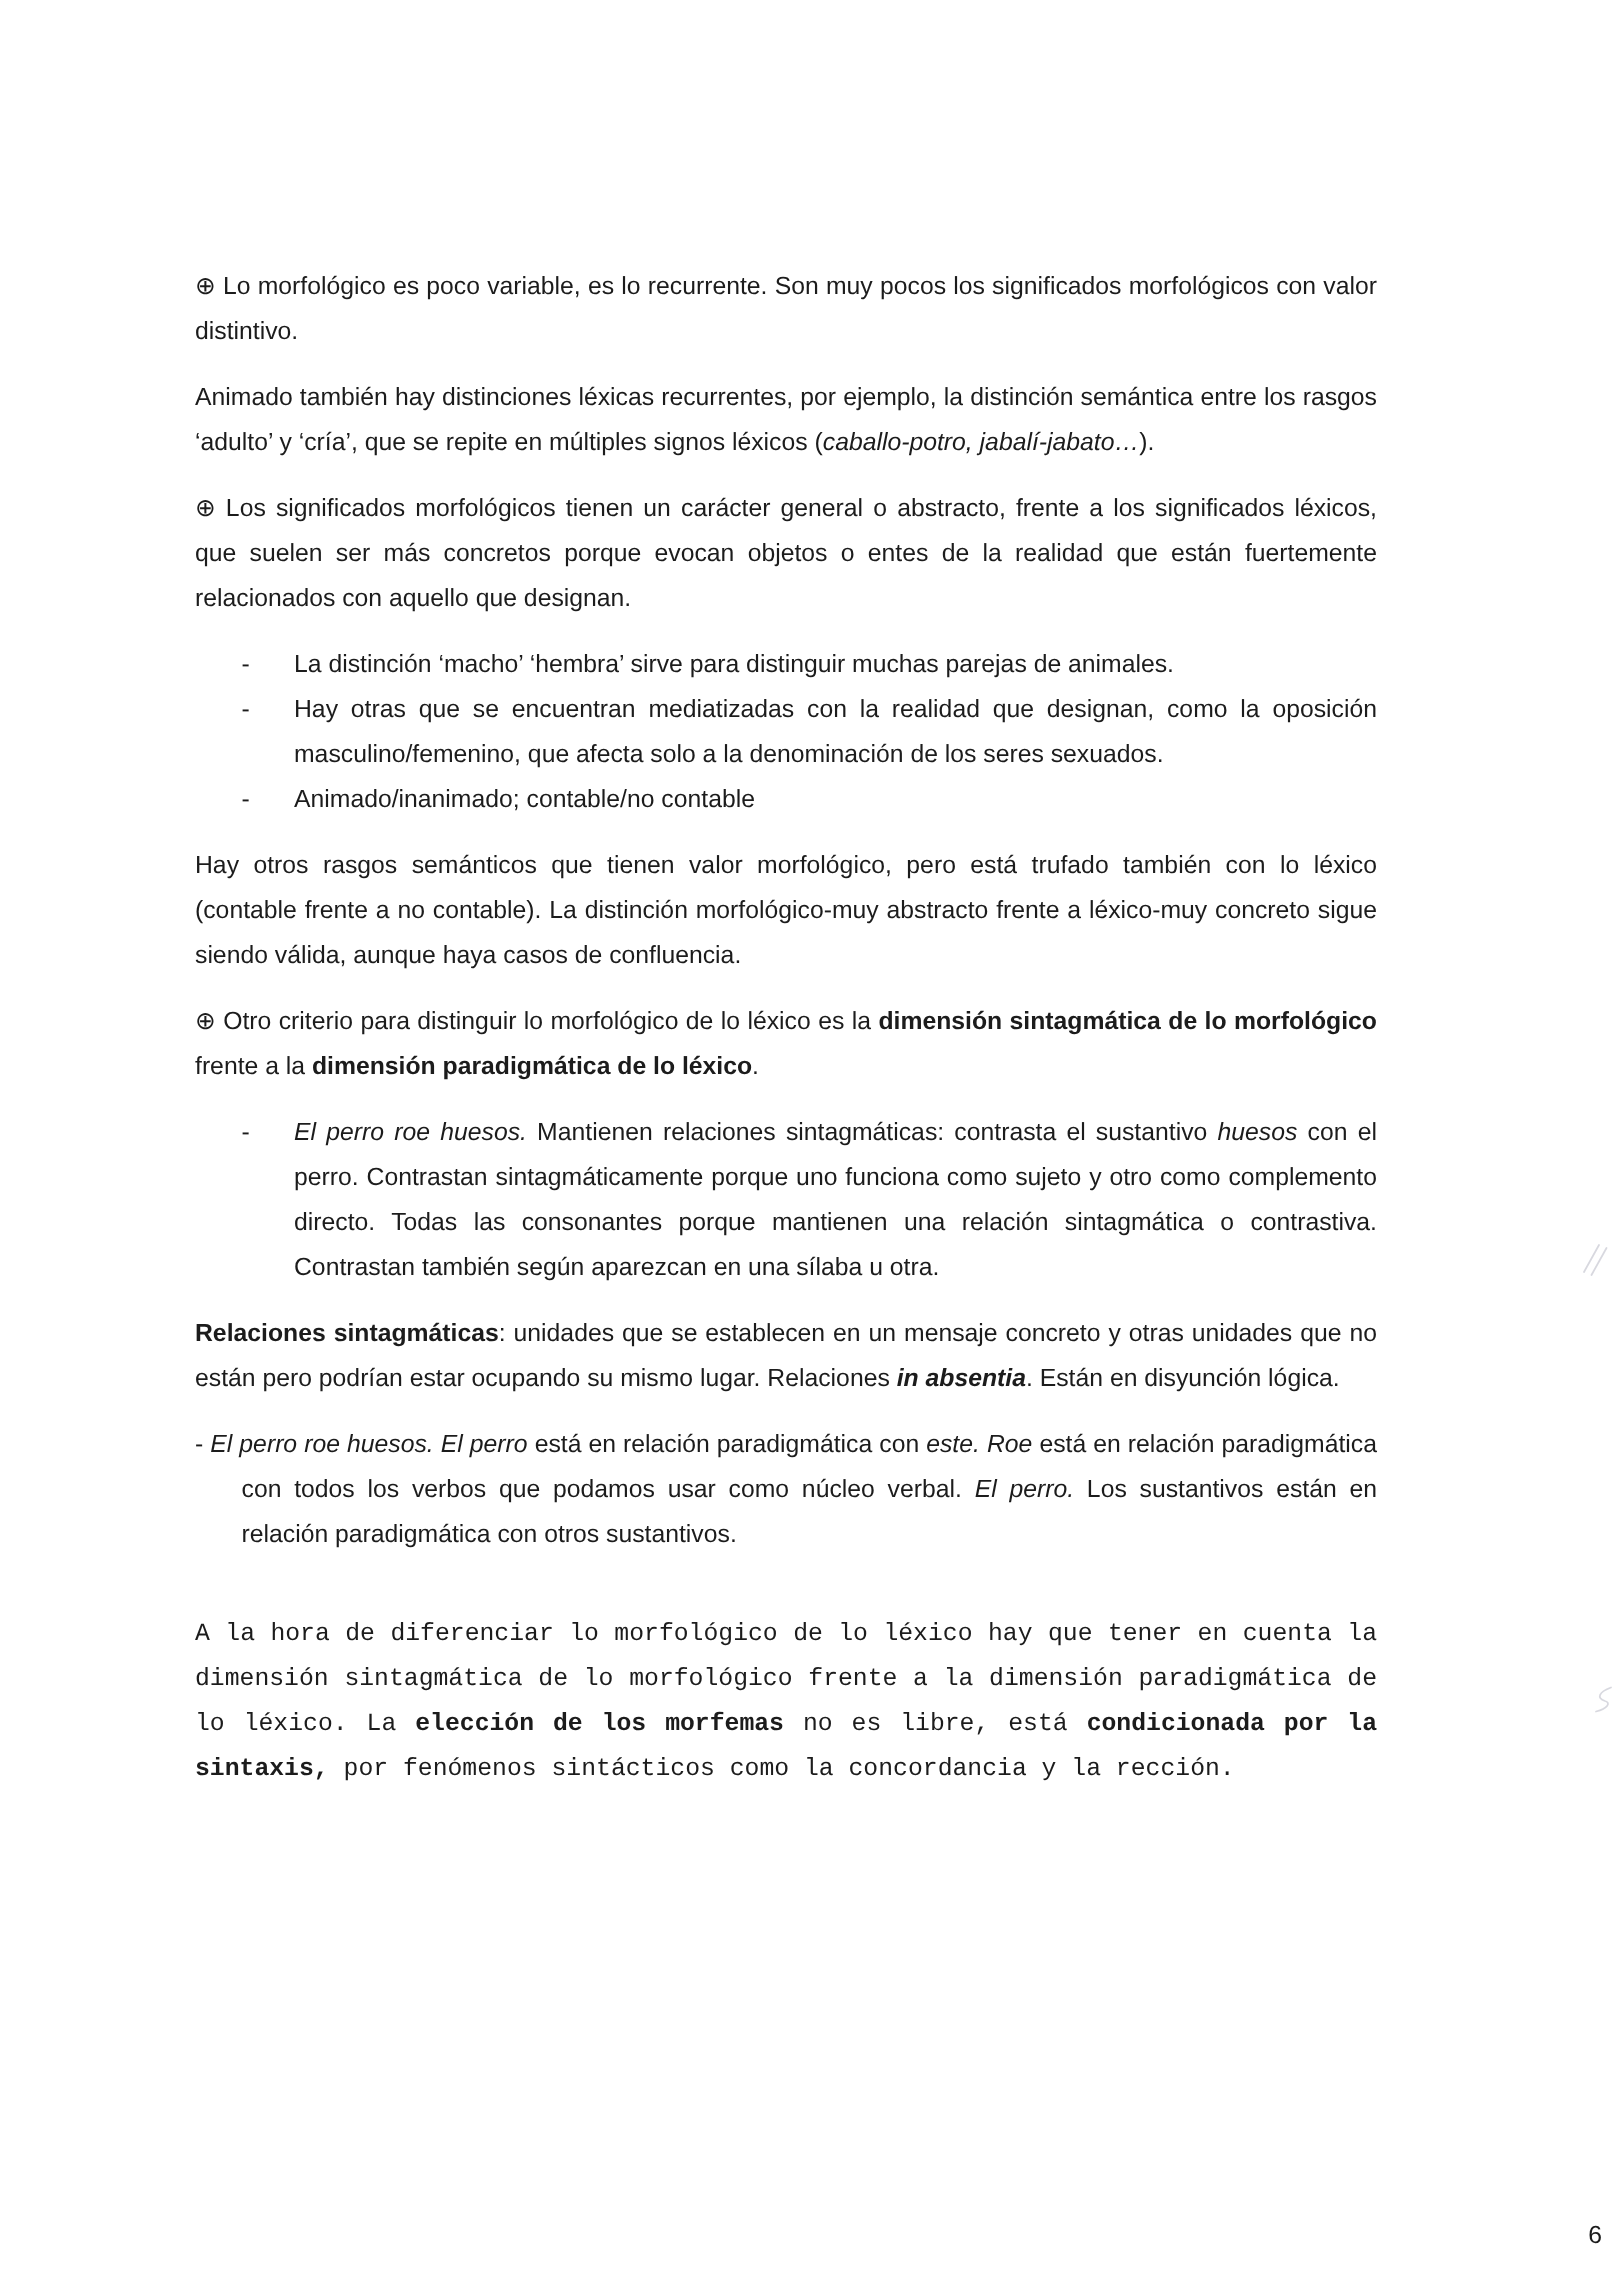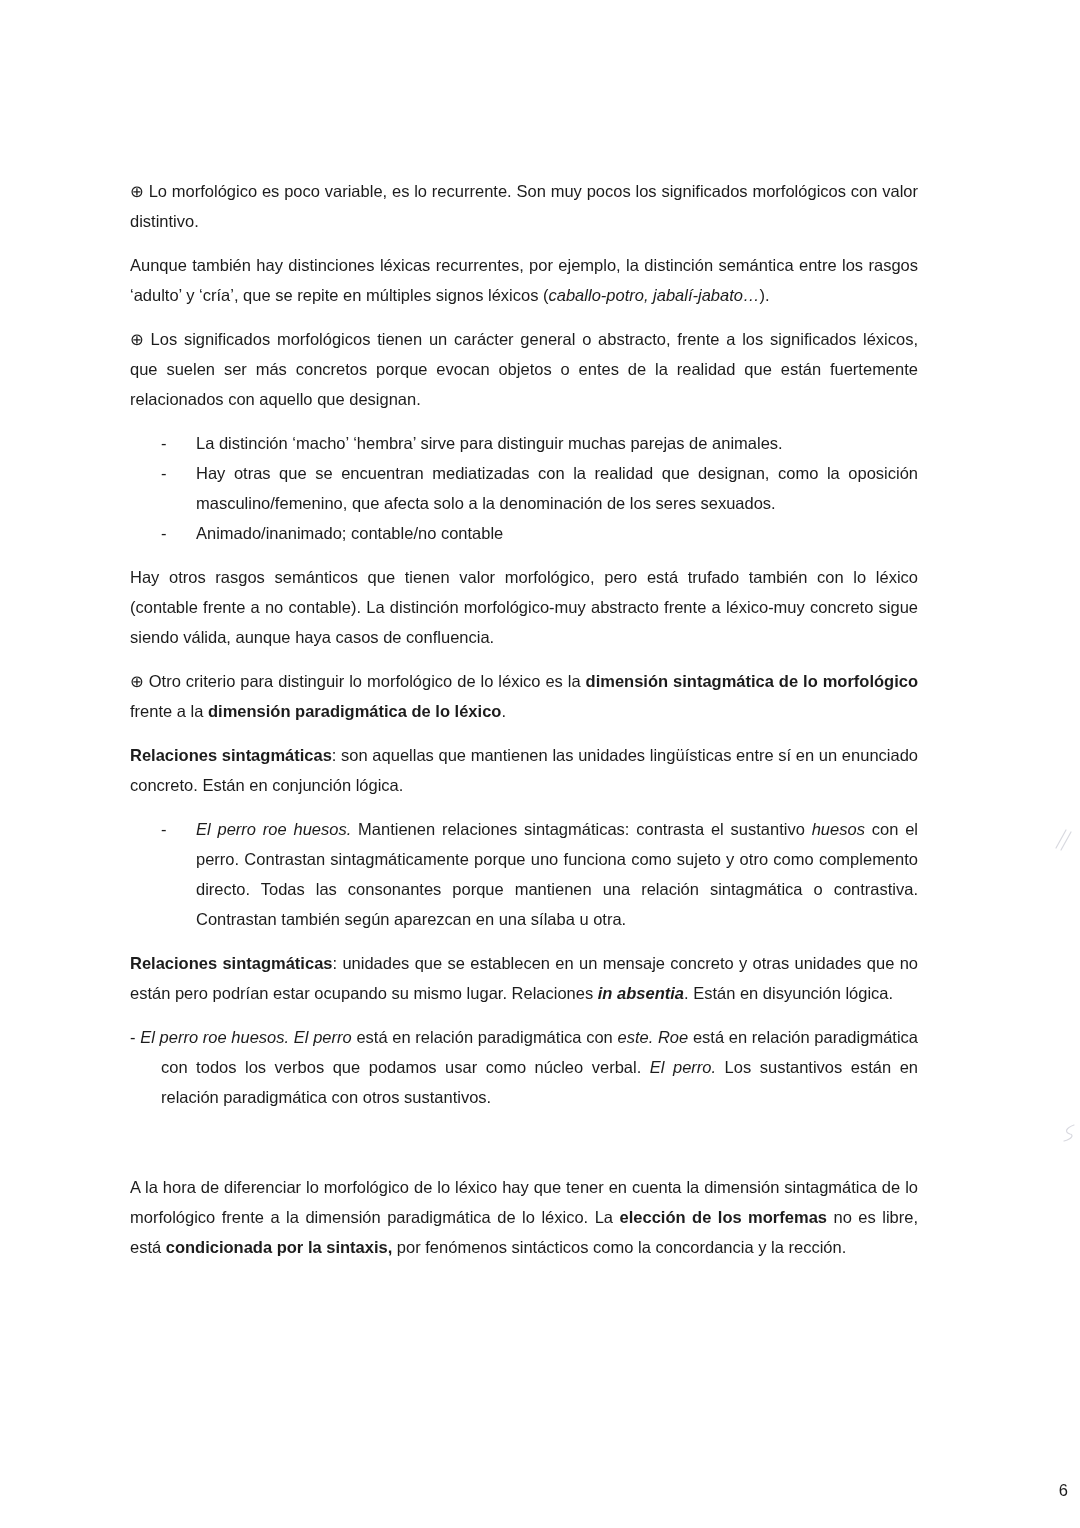--- a/index.html
+++ b/index.html
@@ -16,21 +16,21 @@
   .doc {
     position: absolute;
     left: 130px;
     top: 176px;
     width: 788px;
     font-size: 16.5px;
     line-height: 30px;
     text-align: justify;
   }
   .doc p { margin: 0 0 14px 0; }
-  .doc p.gap { margin-top: 60px; }
+  .doc p.gap { margin-top: 36px; font-family: Liberation Mono, monospace; }
   .doc p.hang { padding-left: 31px; text-indent: -31px; }
   .b { font-weight: 700; }
   .i { font-style: italic; }
   ul.dash-list { list-style: none; margin: 0 0 14px 0; padding: 0; }
   ul.dash-list li { position: relative; padding-left: 66px; }
   ul.dash-list li::before {
     content: "-";
     position: absolute;
     left: 31px;
     top: 0;
@@ -46,30 +46,29 @@
   .pencil-mark-1 { right: 6px; top: 826px; }
   .pencil-mark-2 { right: 2px; top: 1122px; }
 </style>
 </head>
 <body>
 
 <div class="page">
 
   <div class="doc">
       <p class=""><span class="">⊕ Lo morfológico es poco variable, es lo recurrente. Son muy pocos los significados morfológicos con valor distintivo.</span></p>
-      <p class=""><span class="">Aunque también hay distinciones léxicas recurrentes, por ejemplo, la distinción semántica entre los rasgos ‘adulto’ y ‘cría’, que se repite en múltiples signos léxicos (</span><span class="i">caballo-potro, jabalí-jabato…</span><span class="">).</span></p>
+      <p class=""><span class="">Animado también hay distinciones léxicas recurrentes, por ejemplo, la distinción semántica entre los rasgos ‘adulto’ y ‘cría’, que se repite en múltiples signos léxicos (</span><span class="i">caballo-potro, jabalí-jabato…</span><span class="">).</span></p>
       <p class=""><span class="">⊕ Los significados morfológicos tienen un carácter general o abstracto, frente a los significados léxicos, que suelen ser más concretos porque evocan objetos o entes de la realidad que están fuertemente relacionados con aquello que designan.</span></p>
       <ul class="dash-list">
         <li><span class="">La distinción ‘macho’ ‘hembra’ sirve para distinguir muchas parejas de animales.</span></li>
         <li><span class="">Hay otras que se encuentran mediatizadas con la realidad que designan, como la oposición masculino/femenino, que afecta solo a la denominación de los seres sexuados.</span></li>
         <li><span class="">Animado/inanimado; contable/no contable</span></li>
       </ul>
       <p class=""><span class="">Hay otros rasgos semánticos que tienen valor morfológico, pero está trufado también con lo léxico (contable frente a no contable). La distinción morfológico-muy abstracto frente a léxico-muy concreto sigue siendo válida, aunque haya casos de confluencia.</span></p>
       <p class=""><span class="">⊕ Otro criterio para distinguir lo morfológico de lo léxico es la </span><span class="b ">dimensión sintagmática de lo morfológico</span><span class=""> frente a la </span><span class="b ">dimensión paradigmática de lo léxico</span><span class="">.</span></p>
-      <p class=""><span class="b ">Relaciones sintagmáticas</span><span class="">: son aquellas que mantienen las unidades lingüísticas entre sí en un enunciado concreto. Están en conjunción lógica.</span></p>
       <ul class="dash-list">
         <li><span class="i">El perro roe huesos.</span><span class=""> Mantienen relaciones sintagmáticas: contrasta el sustantivo </span><span class="i">huesos</span><span class=""> con el perro. Contrastan sintagmáticamente porque uno funciona como sujeto y otro como complemento directo. Todas las consonantes porque mantienen una relación sintagmática o contrastiva. Contrastan también según aparezcan en una sílaba u otra.</span></li>
       </ul>
       <p class=""><span class="b ">Relaciones sintagmáticas</span><span class="">: unidades que se establecen en un mensaje concreto y otras unidades que no están pero podrían estar ocupando su mismo lugar. Relaciones </span><span class="b i">in absentia</span><span class="">. Están en disyunción lógica.</span></p>
       <p class="hang "><span class="">- </span><span class="i">El perro roe huesos. El perro</span><span class=""> está en relación paradigmática con </span><span class="i">este. Roe</span><span class=""> está en relación paradigmática con todos los verbos que podamos usar como núcleo verbal. </span><span class="i">El perro.</span><span class=""> Los sustantivos están en relación paradigmática con otros sustantivos.</span></p>
       <p class="gap"><span class="">A la hora de diferenciar lo morfológico de lo léxico hay que tener en cuenta la dimensión sintagmática de lo morfológico frente a la dimensión paradigmática de lo léxico. La </span><span class="b ">elección de los morfemas</span><span class=""> no es libre, está </span><span class="b ">condicionada por la sintaxis,</span><span class=""> por fenómenos sintácticos como la concordancia y la rección.</span></p>
     </div>
 
   <span class="pencil-mark pencil-mark-1">
     <svg width="22" height="26" viewBox="0 0 22 26">

